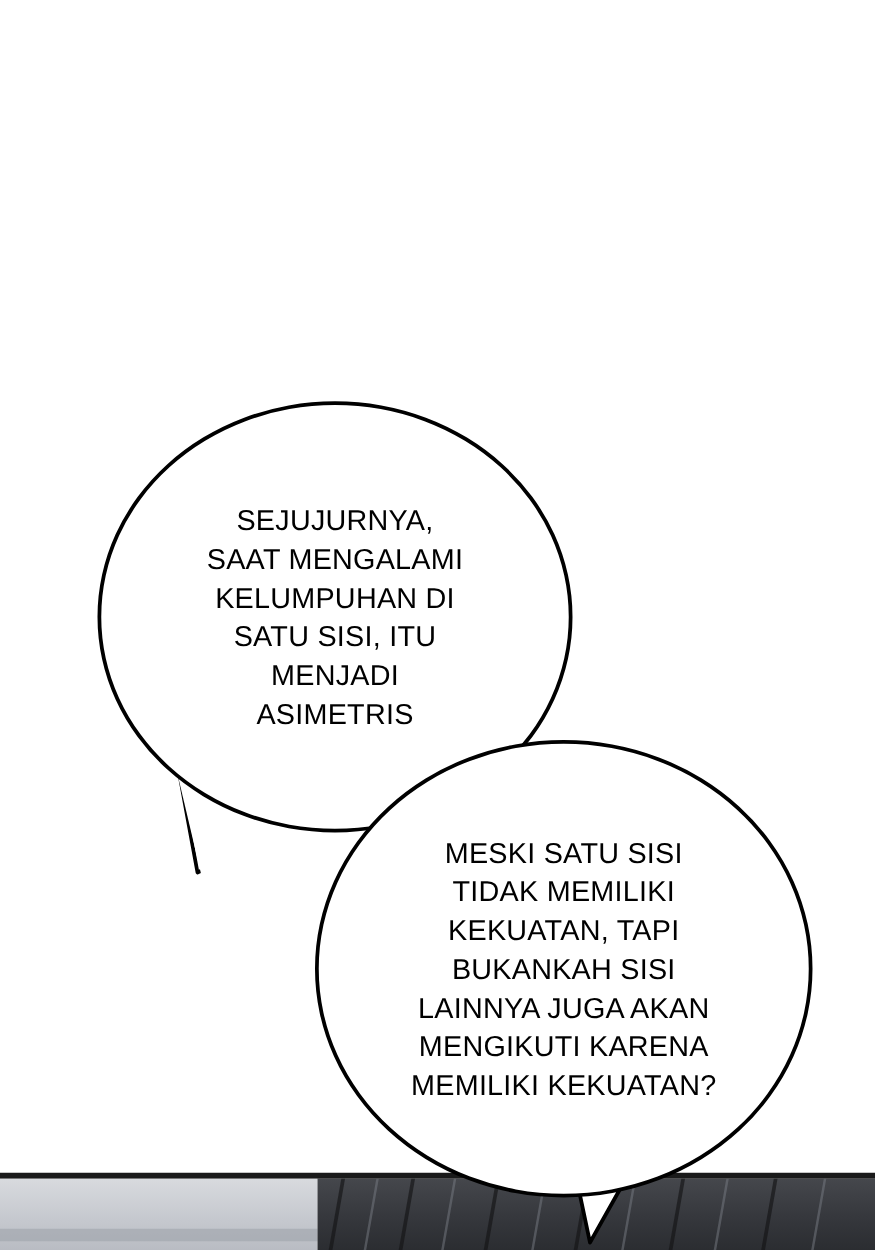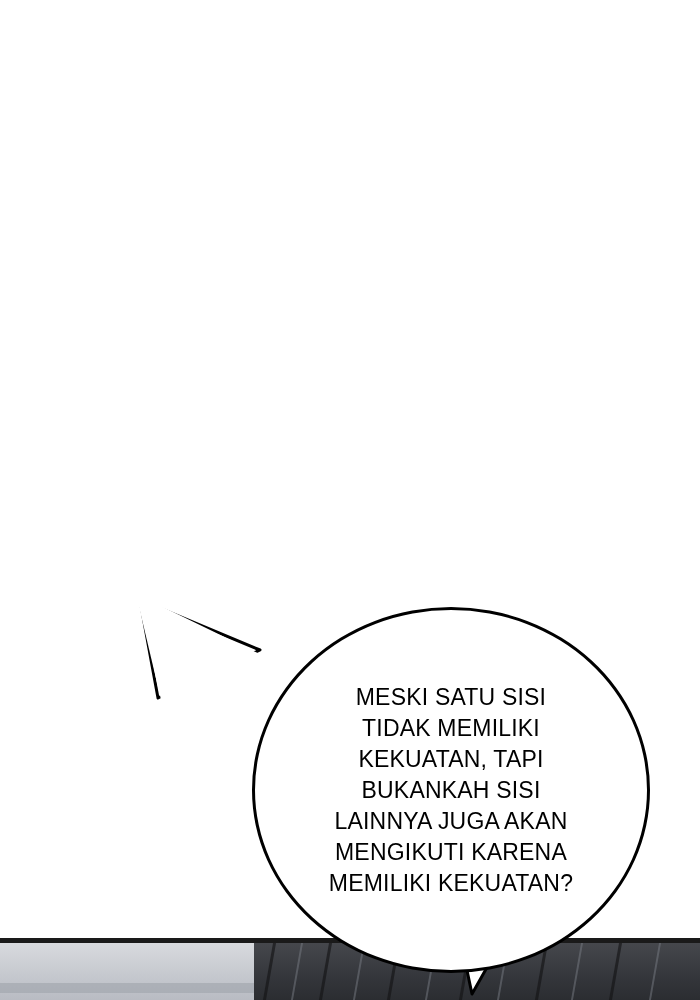--- a/index.html
+++ b/index.html
@@ -92,21 +92,21 @@
   }
 
   #bubble-upper {
     left: 78px;
     top: 321px;
     width: 380px;
     height: 345px;
   }
   #bubble-lower {
     left: 252px;
-    top: 607px;
+    top: 592px;
     width: 398px;
     height: 366px;
   }
   
   .merge-mask {
     position: absolute;
     background: #ffffff;
     z-index: 3;
   }
   #mask-a {
@@ -159,20 +159,28 @@
       <path d="M26 4 L154 66 L52 114" fill="#ffffff" stroke="none"></path>
     </svg>
   </div>
 
   <div class="tail" style="left:430px; top:880px;">
     <svg width="130" height="120" viewBox="0 0 130 120">
       <path d="M20 10 L96 18 L42 114 Z" fill="#ffffff" stroke="#000000" stroke-width="3" stroke-linejoin="round"></path>
     </svg>
   </div>
 
+  <div class="bubble" id="bubble-upper">
+    <div class="bubble-text">SEJUJURNYA,
+SAAT MENGALAMI
+KELUMPUHAN DI
+SATU SISI, ITU
+MENJADI
+ASIMETRIS</div>
+  </div>
 
   <div class="bubble" id="bubble-lower">
     <div class="bubble-text">MESKI SATU SISI
 TIDAK MEMILIKI
 KEKUATAN, TAPI
 BUKANKAH SISI
 LAINNYA JUGA AKAN
 MENGIKUTI KARENA
 MEMILIKI KEKUATAN?</div>
   </div>

